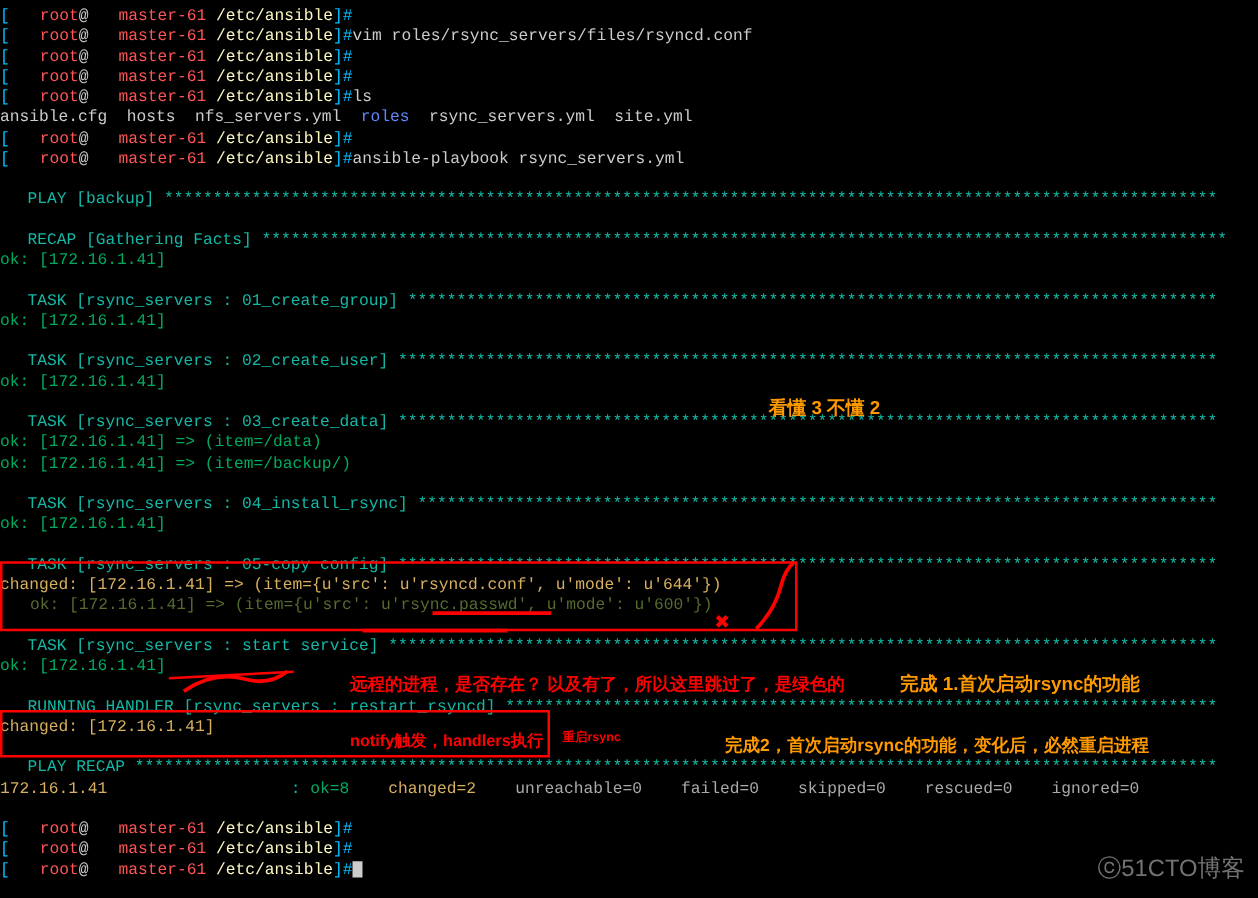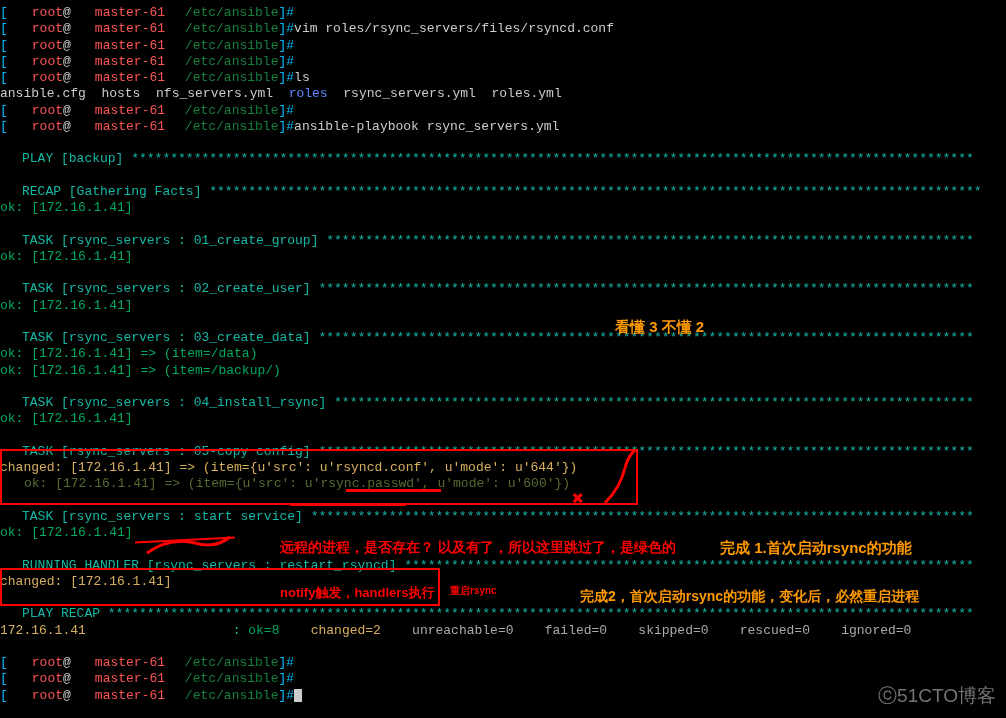--- a/index.html
+++ b/index.html
@@ -12,21 +12,21 @@
       width: 1006px;
       height: 718px;
       overflow: hidden;
       position: relative;
       padding: 5px 0 0 0;
     }
     .line { white-space: pre; }
     .prompt-open { color: #00bfff; }
     .prompt-user { color: #ff5555; margin-left: 24px; }
     .prompt-at { color: #ccc; }
-    .prompt-path { color: #15803d; margin-left: 12px; }
+    .prompt-path { color: #fef9c3; }
     .prompt-close { color: #00bfff; }
     .cmd { color: #ccc; }
     .blue { color: #5f87ff; }
     .ok { color: #00aa5f; }
     .ok-dim { color: #556b2f; margin-left: 24px; }
     .changed { color: #d7af5f; }
     .white { color: #14b8a6; margin-left: 22px; }
     .recap-host { color: #d7af5f; }
     .recap-ok { color: #00aa5f; }
     .recap-changed { color: #d7af5f; }
@@ -89,21 +89,21 @@
 <div class="line"><span class="prompt-open">[</span><span class="prompt-user">root</span><span class="prompt-at">@</span><span class="prompt-user">master-61 </span><span class="prompt-path">/etc/ansible</span><span class="prompt-close">]#</span><span class="cmd"></span></div>
 
 <div class="line"><span class="prompt-open">[</span><span class="prompt-user">root</span><span class="prompt-at">@</span><span class="prompt-user">master-61 </span><span class="prompt-path">/etc/ansible</span><span class="prompt-close">]#</span><span class="cmd">vim roles/rsync_servers/files/rsyncd.conf</span></div>
 
 <div class="line"><span class="prompt-open">[</span><span class="prompt-user">root</span><span class="prompt-at">@</span><span class="prompt-user">master-61 </span><span class="prompt-path">/etc/ansible</span><span class="prompt-close">]#</span></div>
 
 <div class="line"><span class="prompt-open">[</span><span class="prompt-user">root</span><span class="prompt-at">@</span><span class="prompt-user">master-61 </span><span class="prompt-path">/etc/ansible</span><span class="prompt-close">]#</span></div>
 
 <div class="line"><span class="prompt-open">[</span><span class="prompt-user">root</span><span class="prompt-at">@</span><span class="prompt-user">master-61 </span><span class="prompt-path">/etc/ansible</span><span class="prompt-close">]#</span><span class="cmd">ls</span></div>
 
-<div class="line"><span class="cmd">ansible.cfg  hosts  nfs_servers.yml  </span><span class="blue">roles</span><span class="cmd">  rsync_servers.yml  roles.yml</span></div>
+<div class="line"><span class="cmd">ansible.cfg  hosts  nfs_servers.yml  </span><span class="blue">roles</span><span class="cmd">  rsync_servers.yml  site.yml</span></div>
 
 <div class="line"><span class="prompt-open">[</span><span class="prompt-user">root</span><span class="prompt-at">@</span><span class="prompt-user">master-61 </span><span class="prompt-path">/etc/ansible</span><span class="prompt-close">]#</span></div>
 
 <div class="line"><span class="prompt-open">[</span><span class="prompt-user">root</span><span class="prompt-at">@</span><span class="prompt-user">master-61 </span><span class="prompt-path">/etc/ansible</span><span class="prompt-close">]#</span><span class="cmd">ansible-playbook rsync_servers.yml</span></div>
 
 <div class="line">&nbsp;</div>
 <div class="line white">PLAY [backup] ************************************************************************************************************</div>
 <div class="line">&nbsp;</div>
 <div class="line white">RECAP [Gathering Facts] ***************************************************************************************************</div>
 <div class="line ok">ok: [172.16.1.41]</div>

